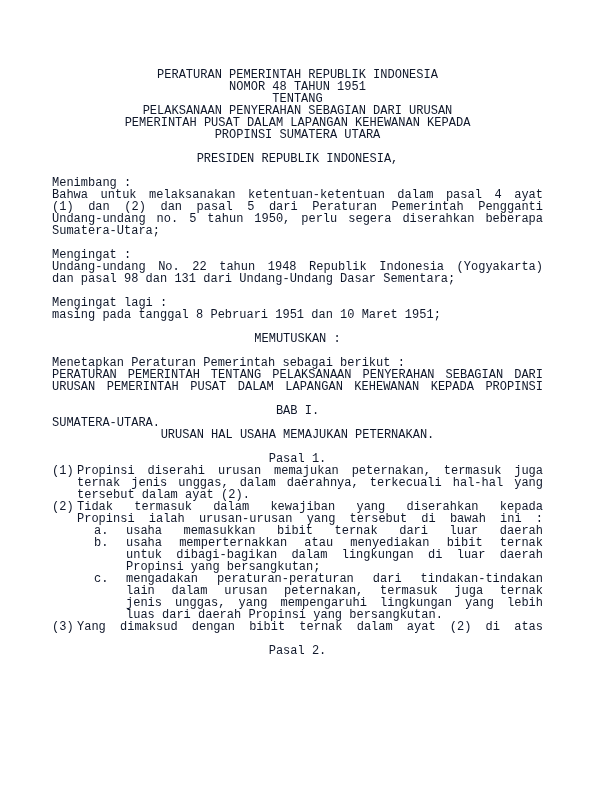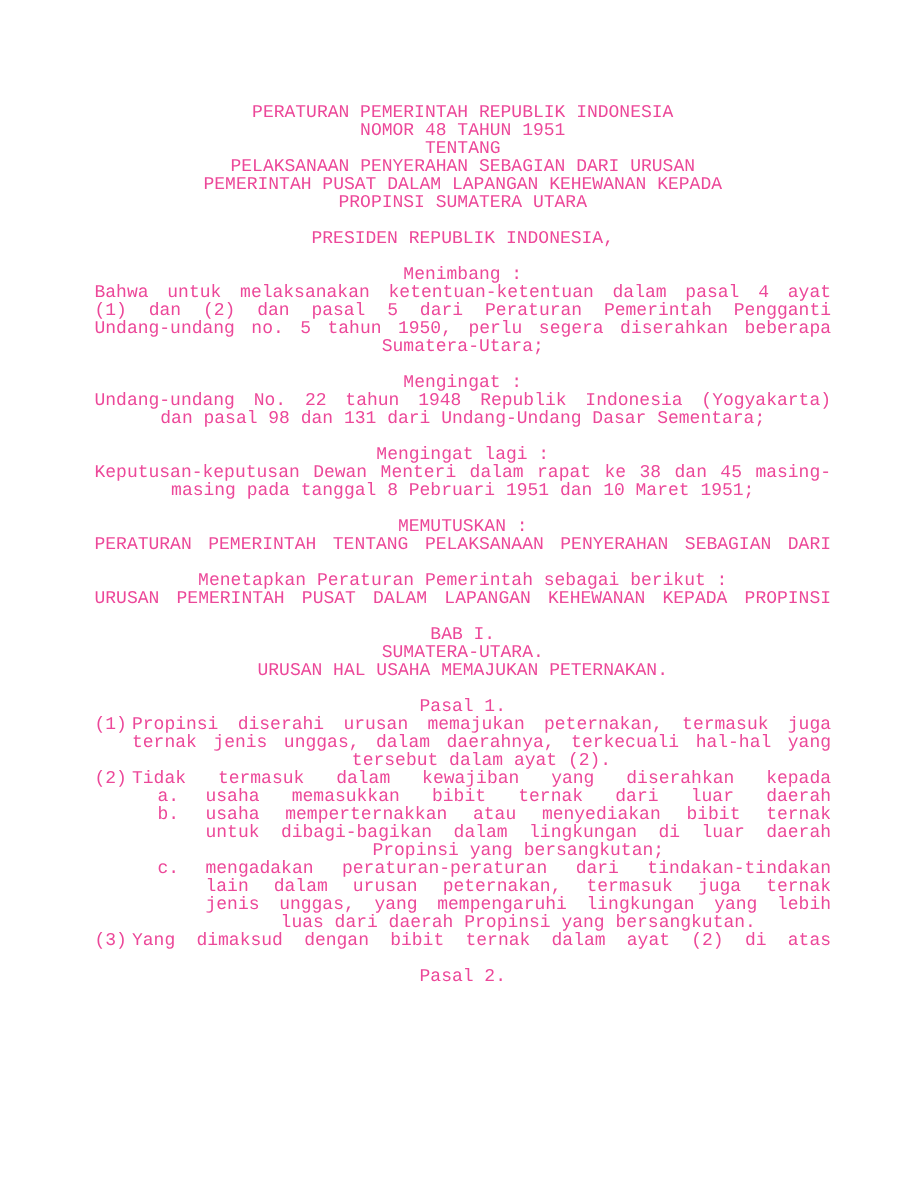--- a/index.html
+++ b/index.html
@@ -9,31 +9,31 @@
   }
   .page {
     position: relative;
     width: 612px;
     height: 792px;
     background: #ffffff;
     overflow: hidden;
   }
   .doc {
     position: absolute;
-    left: 63px;
+    left: 52px;
     top: 69px;
     width: 491px;
     font-family: "Liberation Mono", "DejaVu Sans Mono", monospace;
     font-size: 12px;
     line-height: 12px;
-    color: #ec4899;
+    color: #0f172a;
   }
   .line { height: 12px; }
   .c { text-align: center; }
-  .l { text-align: center; }
+  .l { text-align: left; }
   .j { text-align: justify; text-align-last: justify; }
   .mt { margin-top: 12px; }
   .i1 { padding-left: 25px; position: relative; }
   .i2 { padding-left: 74px; position: relative; }
   .marker { position: absolute; left: 0; top: 0; }
   .i2 .marker { left: 42px; }
 </style>
 </head>
 <body>
 
@@ -53,44 +53,44 @@
     <div class="line j">Bahwa untuk melaksanakan ketentuan-ketentuan dalam pasal 4 ayat</div>
     <div class="line j">(1) dan (2) dan pasal 5 dari Peraturan Pemerintah Pengganti</div>
     <div class="line j">Undang-undang no. 5 tahun 1950, perlu segera diserahkan beberapa</div>
     <div class="line l">Sumatera-Utara;</div>
 
     <div class="line l mt">Mengingat :</div>
     <div class="line j">Undang-undang No. 22 tahun 1948 Republik Indonesia (Yogyakarta)</div>
     <div class="line l">dan pasal 98 dan 131 dari Undang-Undang Dasar Sementara;</div>
 
     <div class="line l mt">Mengingat lagi :</div>
-    <div class="line j">Keputusan-keputusan Dewan Menteri dalam rapat ke 38 dan 45 masing-</div>
     <div class="line l">masing pada tanggal 8 Pebruari 1951 dan 10 Maret 1951;</div>
 
     <div class="line c mt">MEMUTUSKAN :</div>
 
+    <div class="line l mt">Menetapkan Peraturan Pemerintah sebagai berikut :</div>
     <div class="line j">PERATURAN PEMERINTAH TENTANG PELAKSANAAN PENYERAHAN SEBAGIAN DARI</div>
-    <div class="line l mt">Menetapkan Peraturan Pemerintah sebagai berikut :</div>
     <div class="line j">URUSAN PEMERINTAH PUSAT DALAM LAPANGAN KEHEWANAN KEPADA PROPINSI</div>
     <div class="line c mt">BAB I.</div>
 
     <div class="line l">SUMATERA-UTARA.</div>
     <div class="line c">URUSAN HAL USAHA MEMAJUKAN PETERNAKAN.</div>
 
     <div class="line c mt">Pasal 1.</div>
 
     <div class="line j i1">
       <span class="marker">(1)</span><span class="t">Propinsi diserahi urusan memajukan peternakan, termasuk juga</span>
     </div>
     <div class="line j i1">ternak jenis unggas, dalam daerahnya, terkecuali hal-hal yang</div>
     <div class="line l i1">tersebut dalam ayat (2).</div>
 
     <div class="line j i1">
       <span class="marker">(2)</span><span class="t">Tidak termasuk dalam kewajiban yang diserahkan kepada</span>
     </div>
+    <div class="line j i1">Propinsi ialah urusan-urusan yang tersebut di bawah ini :</div>
 
     <div class="line j i2">
       <span class="marker">a.</span><span class="t">usaha memasukkan bibit ternak dari luar daerah</span>
     </div>
 
     <div class="line j i2">
       <span class="marker">b.</span><span class="t">usaha memperternakkan atau menyediakan bibit ternak</span>
     </div>
     <div class="line j i2">untuk dibagi-bagikan dalam lingkungan di luar daerah</div>
     <div class="line l i2">Propinsi yang bersangkutan;</div>

